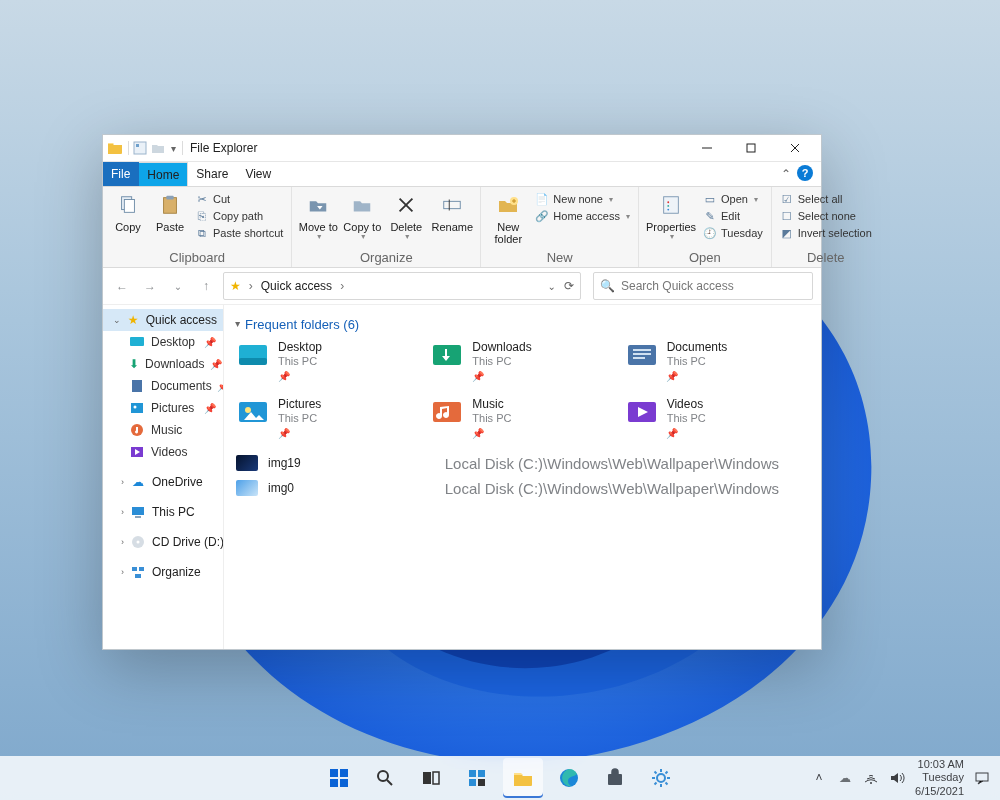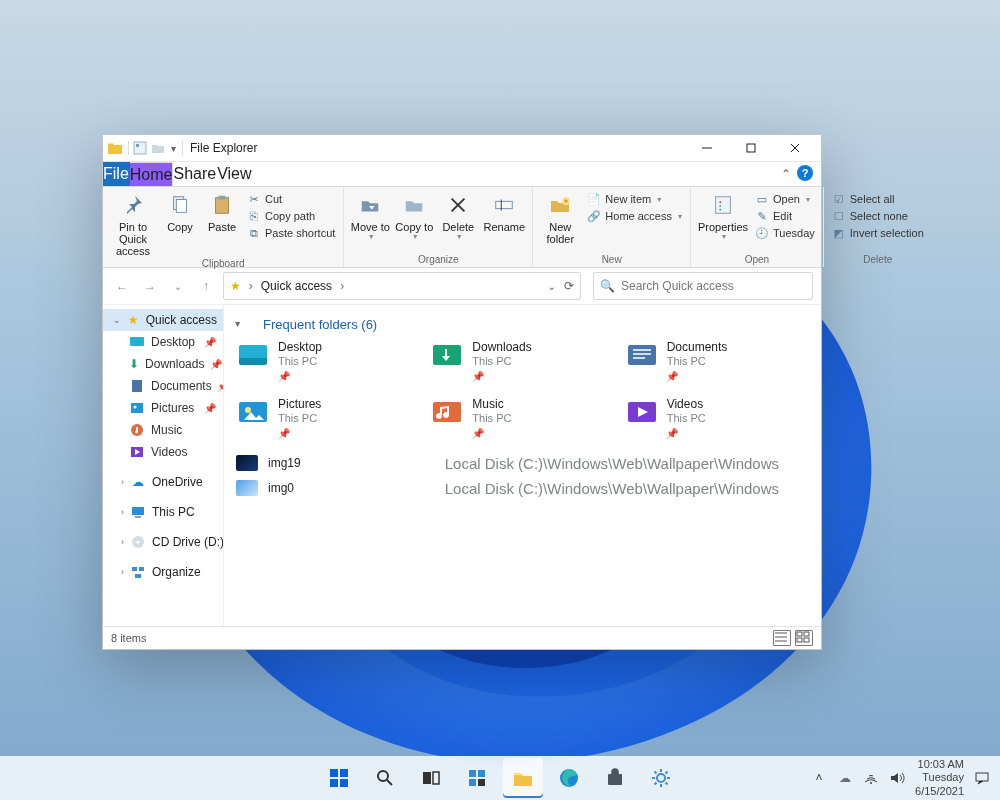--- a/index.html
+++ b/index.html
@@ -10,30 +10,30 @@
   .window{position:absolute;left:102px;top:134px;width:718px;height:514px;background:#fff;border:1px solid #bfc7cd;box-shadow:0 18px 60px rgba(0,0,0,.25);display:flex;flex-direction:column}
   .titlebar{height:26px;display:flex;align-items:center;padding:0 4px;border-bottom:1px solid #e6e6e6}
   .titlebar .tico{width:16px;height:16px;margin-right:2px;display:flex;align-items:center;justify-content:center}
   .titlebar .sep{width:1px;height:14px;background:#dcdcdc;margin:0 3px}
   .titlebar .title{margin-left:4px;font-size:12px}
   .winbtns{margin-left:auto;display:flex}
   .winbtn{width:44px;height:26px;display:flex;align-items:center;justify-content:center}
   .winbtn svg{width:10px;height:10px}
   
   .tabs{height:24px;display:flex;align-items:stretch;background:#fff;border-bottom:1px solid #dadada;position:relative}
-  .tab{padding:0 0;display:flex;align-items:center;font-size:16px;border-right:1px solid transparent}
+  .tab{padding:0 8px;display:flex;align-items:center;font-size:12px;border-right:1px solid transparent}
   .tab.file{background:#1a6fbf;color:#fff}
-  .tab.active{background:#8b5cf6;border-top:1px solid #dcdcdc;border-right:1px solid #dcdcdc}
+  .tab.active{background:#0ea5e9;border-top:1px solid #dcdcdc;border-right:1px solid #dcdcdc}
   .tabs .help{position:absolute;right:8px;top:3px;width:16px;height:16px;border-radius:50%;background:#0a7bd6;color:#fff;display:flex;align-items:center;justify-content:center;font-size:11px;font-weight:bold}
   .tabs .expand{position:absolute;right:30px;top:5px;color:#666}
   
   .ribbon{background:#f6f6f6;border-bottom:1px solid #dadada;display:flex;align-items:stretch;height:80px}
   .rgroup{display:flex;flex-direction:column;align-items:center;border-right:1px solid #e3e3e3;padding:2px 6px 0 6px}
   .rgroup .row{display:flex;align-items:flex-start;gap:4px;flex:1}
-  .rgroup .lbl{font-size:10px;color:#666;padding:1px 0 2px 0}
+  .rgroup .lbl{font-size:13px;color:#666;padding:1px 0 2px 0}
   .bigbtn{display:flex;flex-direction:column;align-items:center;width:48px;font-size:11px;text-align:center;line-height:1.1;padding-top:2px}
   .bigbtn .ic{width:28px;height:28px;display:flex;align-items:center;justify-content:center;color:#4a6b8a;margin-bottom:2px}
   .smallcol{display:flex;flex-direction:column;gap:1px;padding-top:2px;font-size:11px;color:#333}
   .smallrow{display:flex;align-items:center;gap:4px;padding:1px 2px;white-space:nowrap}
   .smallrow .ic{width:14px;height:14px;display:flex;align-items:center;justify-content:center;color:#5a7a9a}
   
   .navrow{height:36px;display:flex;align-items:center;padding:0 8px;gap:6px;border-bottom:1px solid #eee}
   .navbtn{width:22px;height:22px;display:flex;align-items:center;justify-content:center;color:#8a8d90}
   .address{flex:1;height:26px;border:1px solid #d7d7d7;border-radius:2px;display:flex;align-items:center;padding:0 6px;gap:6px;margin-right:6px}
   .address .star{color:#f0b400}
@@ -44,21 +44,21 @@
   
   .body{flex:1;display:flex;min-height:0}
   .tree{width:120px;border-right:1px solid #eee;padding:4px 0;overflow:hidden}
   .titem{display:flex;align-items:center;gap:6px;padding:3px 6px 3px 10px;font-size:12px;white-space:nowrap}
   .titem.sel{background:#d6e8f7}
   .titem.sub{padding-left:26px;color:#333}
   .titem.sub2{padding-left:18px}
   .titem .ic{width:16px;height:16px;display:flex;align-items:center;justify-content:center}
   .titem .pin{margin-left:auto;color:#9aa0a6;font-size:10px}
   .content{flex:1;padding:8px 12px;overflow:hidden}
-  .section{color:#1560b8;font-size:13px;display:flex;align-items:center;gap:22px;margin:4px 0 8px 0}
+  .section{color:#1560b8;font-size:13px;display:flex;align-items:center;gap:4px;margin:4px 0 8px 0}
   .section .chev{transform:rotate(90deg);display:inline-block;color:#6a6a6a;font-size:10px}
   .ffgrid{display:grid;grid-template-columns:repeat(3,1fr);row-gap:14px;column-gap:10px;margin-bottom:14px}
   .ffitem{display:flex;align-items:flex-start;gap:8px}
   .ffitem .micon{width:34px;height:30px;border-radius:3px;display:flex;align-items:center;justify-content:center}
   .ffitem .txt{line-height:1.25}
   .ffitem .name{font-size:12px;color:#222}
   .ffitem .loc{font-size:11px;color:#808387}
   .ffitem .pinrow{color:#9aa0a6;font-size:10px;margin-top:2px}
   .recent{display:flex;flex-direction:column;gap:8px}
   .ritem{display:flex;align-items:center;gap:10px;font-size:12px}
@@ -155,28 +155,20 @@
       <div class="tab">Share</div>
       <div class="tab">View</div>
       <div class="expand">⌃</div>
       <div class="help">?</div>
     </div>
 
     <div class="ribbon">
 
       <div class="rgroup">
         <div class="row">
-          <div class="bigbtn">
-              <span class="ic">
-                <svg width="24" height="24" viewBox="0 0 24 24">
-                  <path fill="#5b7e9e" d="M14 3l7 7-4 1-3 3 0 5-3-3-5 5 0-2 5-5-3-3 5 0 3-3z"></path>
-                </svg>
-              </span>
-              <span>Pin to Quick access</span>
-            </div>
           <div class="bigbtn" style="width:38px">
               <span class="ic">
                 <svg width="22" height="22" viewBox="0 0 24 24">
                   <rect x="5" y="3" width="11" height="14" fill="#e7eef5" stroke="#6c8aa6"></rect>
                   <rect x="8" y="6" width="11" height="14" fill="#fff" stroke="#6c8aa6"></rect>
                 </svg>
               </span>
               <span>Copy</span>
             </div>
           <div class="bigbtn" style="width:38px">
@@ -257,21 +249,21 @@
                   <path fill="#e2b552" d="M3 8h6l2 2h10v9H3z"></path>
                   <circle cx="18" cy="8" r="4" fill="#ffe08a"></circle>
                   <path stroke="#c48c1f" d="M18 6v4M16 8h4"></path>
                 </svg>
               </span>
               <span>New folder</span>
             </div>
           <div class="smallcol">
             <div class="smallrow">
                 <span class="ic">📄</span>
-                <span>New item</span>
+                <span>New none</span>
                 <span class="drop">▾</span>
               </div>
             <div class="smallrow">
                 <span class="ic">🔗</span>
                 <span>Home access</span>
                 <span class="drop">▾</span>
               </div>
           </div>
         </div>
         <div class="lbl">New</div>
@@ -550,38 +542,20 @@
             </div>
             <div class="ritem">
               <div class="thumb" style="background:linear-gradient(135deg,#4da0e8,#c9e4f8)"></div>
               <span>img0</span>
               <span class="rpath">Local Disk (C:)\Windows\Web\Wallpaper\Windows</span>
             </div>
           </div>
       </div>
     </div>
 
-    <div class="status">
-      <span>8 items</span>
-      <div class="views">
-        <span>
-            <svg width="14" height="12" viewBox="0 0 14 12">
-              <path stroke="#555" d="M1 2h12M1 6h12M1 10h12"></path>
-            </svg>
-          </span>
-        <span>
-            <svg width="14" height="12" viewBox="0 0 14 12">
-              <rect x="1" y="1" width="5" height="4" fill="none" stroke="#555"></rect>
-              <rect x="8" y="1" width="5" height="4" fill="none" stroke="#555"></rect>
-              <rect x="1" y="7" width="5" height="4" fill="none" stroke="#555"></rect>
-              <rect x="8" y="7" width="5" height="4" fill="none" stroke="#555"></rect>
-            </svg>
-          </span>
-      </div>
-    </div>
   </div>
 
   <div class="taskbar">
     <div class="tbcenter">
       <div class="tbtn">
           <svg width="22" height="22" viewBox="0 0 22 22">
             <rect x="2" y="2" width="8" height="8" fill="#0a63d6"></rect>
             <rect x="12" y="2" width="8" height="8" fill="#0a63d6"></rect>
             <rect x="2" y="12" width="8" height="8" fill="#0a63d6"></rect>
             <rect x="12" y="12" width="8" height="8" fill="#0a63d6"></rect>

